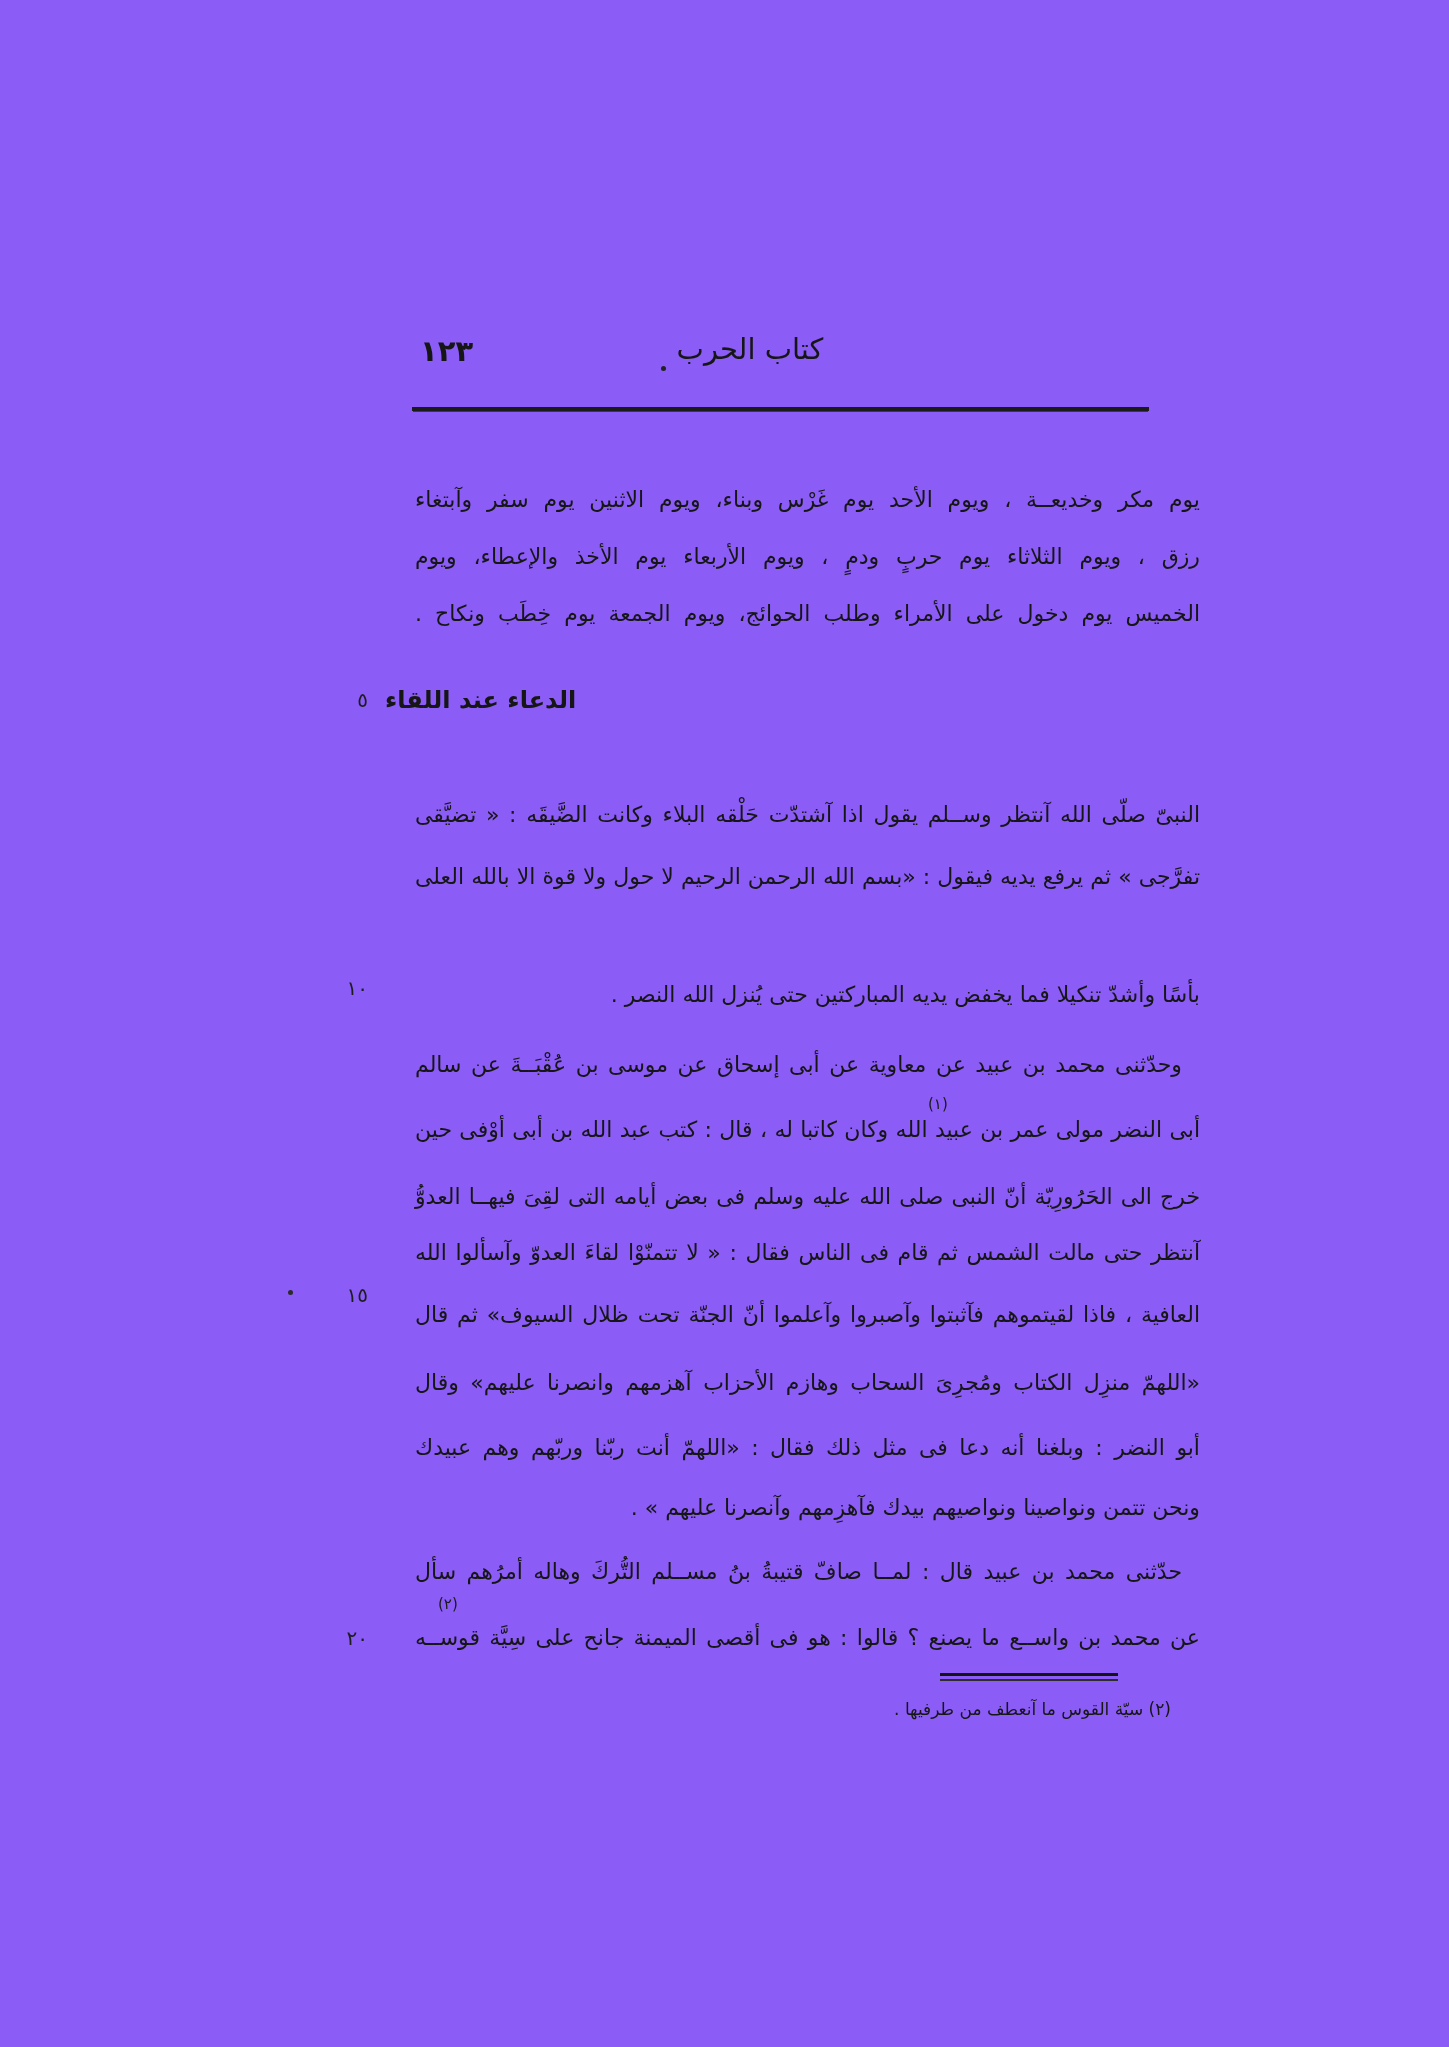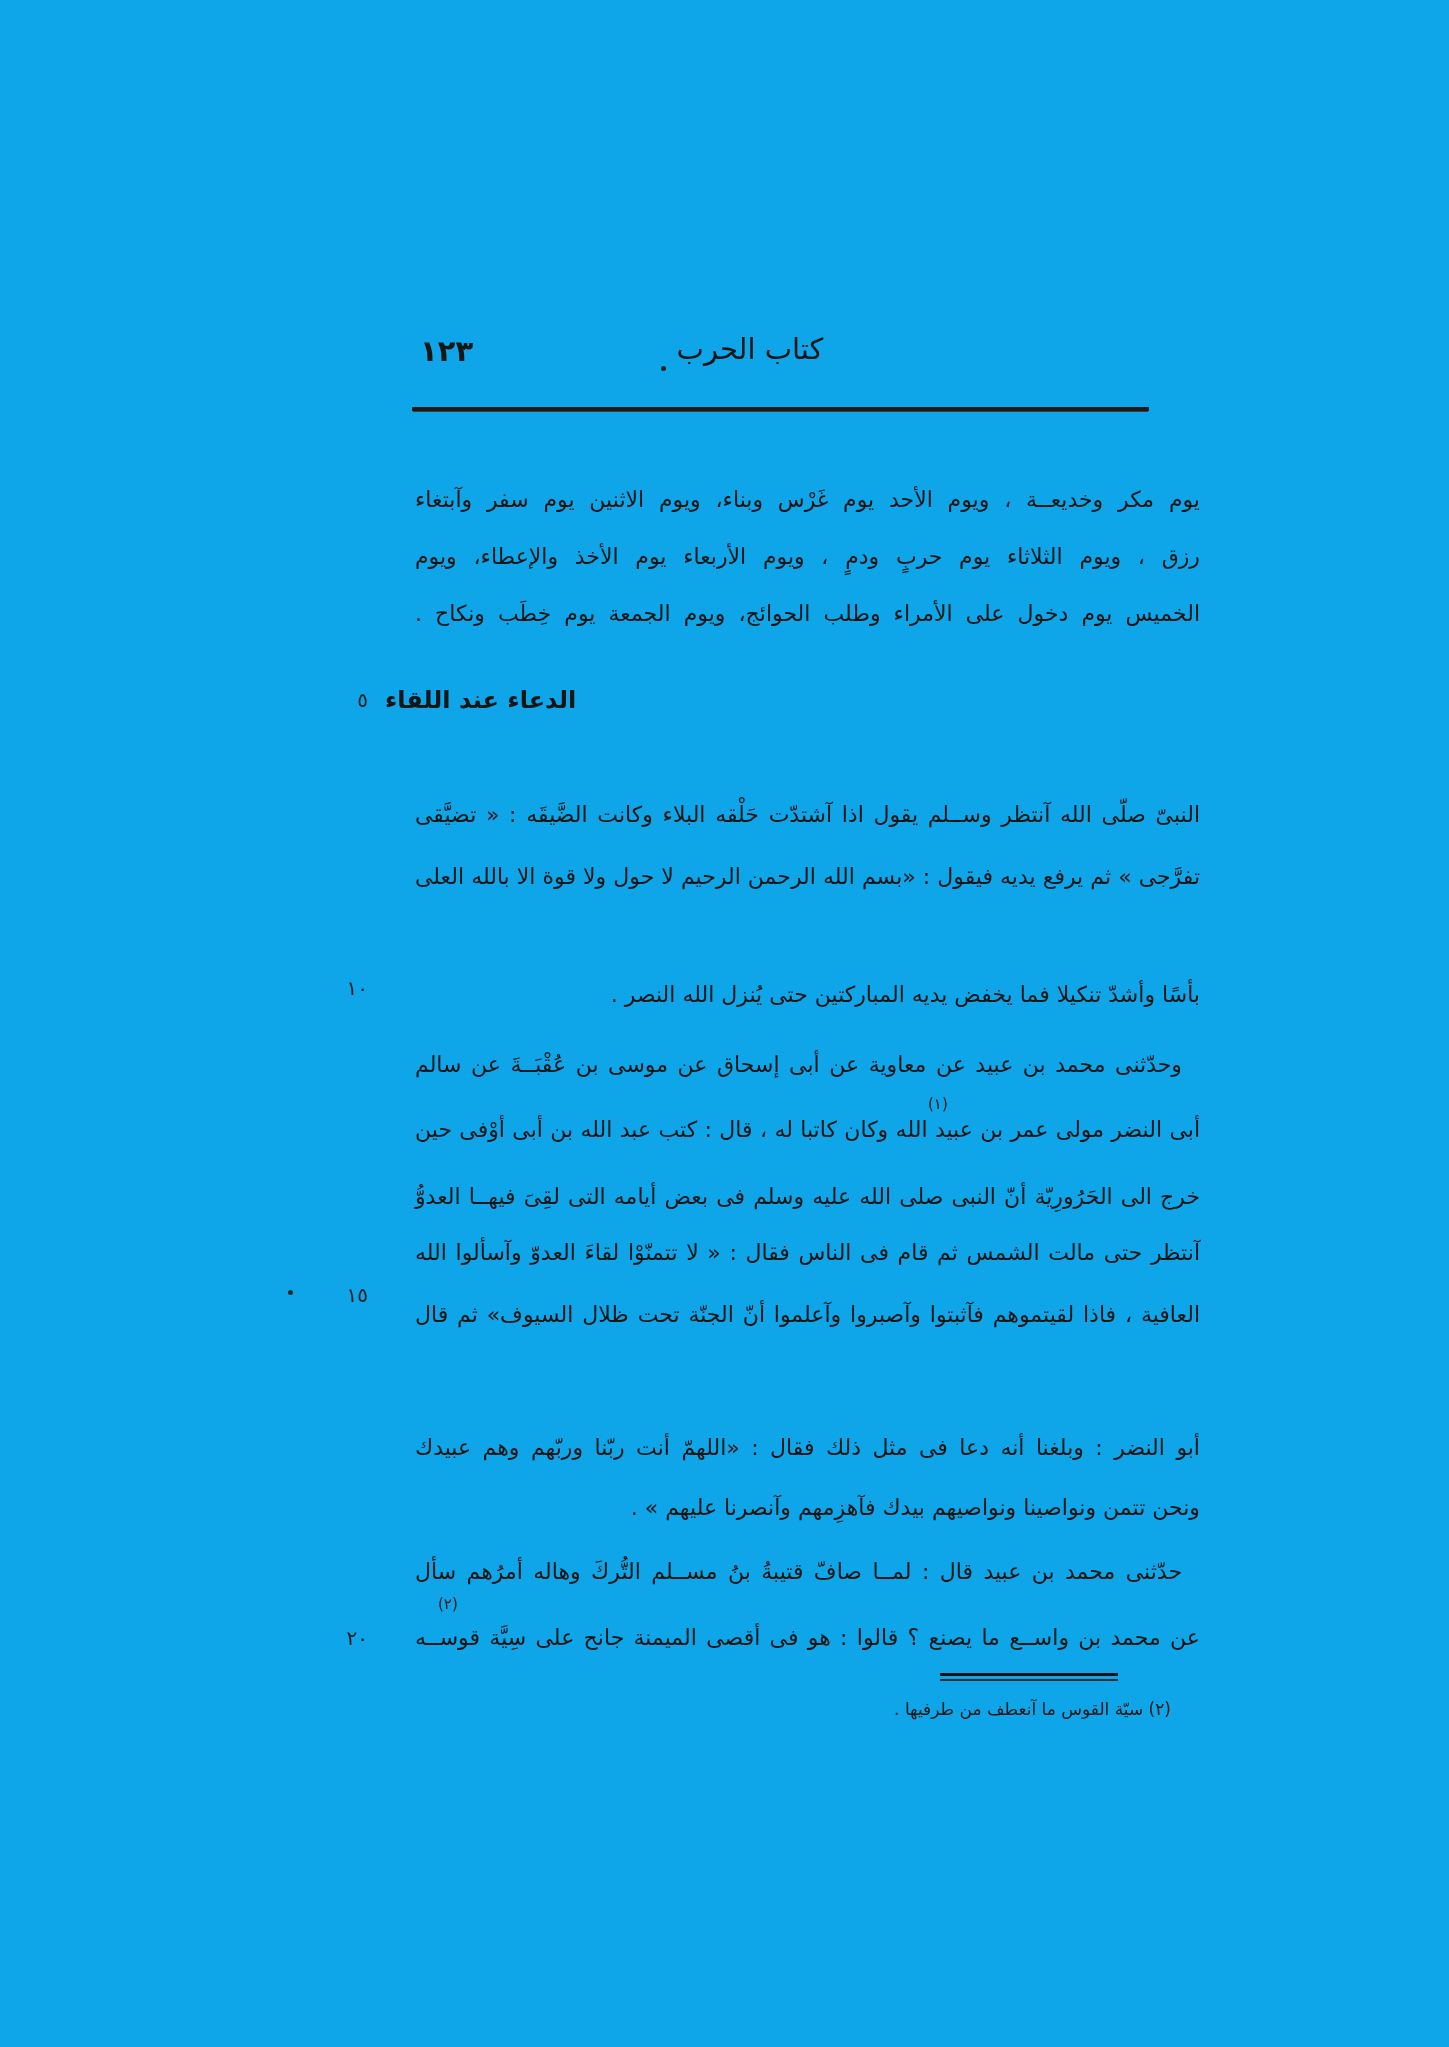--- a/index.html
+++ b/index.html
@@ -1,20 +1,20 @@
 <!DOCTYPE html>
 <html lang="ar" dir="rtl"><head>
 <meta charset="utf-8">
 <style>
   html,body{margin:0;padding:0;background:#e9e9e6;}
   .page{
     position:relative;
     width:1449px;height:2047px;
     margin:0 auto;
-    background:#0ea5e9;
+    background:#8b5cf6;
     font-family:"DejaVu Sans",sans-serif;
     color:#161616;
     overflow:hidden;
   }
   
   .pageno{
     position:absolute;left:420px;top:334px;width:60px;
     font-size:29px;font-weight:bold;text-align:left;
     direction:ltr;letter-spacing:1px;
   }
@@ -94,20 +94,21 @@
 
   <div class="line j" style="top:793px">النبىّ صلّى الله آنتظر وســلم يقول اذا آشتدّت حَلْقه البلاء وكانت الضَّيقَه : « تضيَّقى</div>
   <div class="line j" style="top:855px">تفرَّجى » ثم يرفع يديه فيقول : «بسم الله الرحمن الرحيم لا حول ولا قوة الا بالله العلى</div>
   <div class="line end" style="top:973px">بأسًا وأشدّ تنكيلا فما يخفض يديه المباركتين حتى يُنزل الله النصر .</div>
 
   <div class="line j ind" style="top:1043px">وحدّثنى محمد بن عبيد عن معاوية عن أبى إسحاق عن موسى بن عُقْبَــةَ عن سالم</div>
   <div class="line j" style="top:1108px">أبى النضر مولى عمر بن عبيد الله وكان كاتبا له ، قال : كتب عبد الله بن أبى أوْفى حين</div>
   <div class="line j" style="top:1175px">خرج الى الحَرُورِيّة أنّ النبى صلى الله عليه وسلم فى بعض أيامه التى لقِىَ فيهــا العدوُّ</div>
   <div class="line j" style="top:1231px">آنتظر حتى مالت الشمس ثم قام فى الناس فقال : « لا تتمنّوْا لقاءَ العدوّ وآسألوا الله</div>
   <div class="line j" style="top:1293px">العافية ، فاذا لقيتموهم فآثبتوا وآصبروا وآعلموا أنّ الجنّة تحت ظلال السيوف» ثم قال</div>
+  <div class="line j" style="top:1361px">«اللهمّ منزِل الكتاب ومُجرِىَ السحاب وهازم الأحزاب آهزمهم وانصرنا عليهم» وقال</div>
   <div class="line j" style="top:1426px">أبو النضر : وبلغنا أنه دعا فى مثل ذلك فقال : «اللهمّ أنت ربّنا وربّهم وهم عبيدك</div>
   <div class="line end" style="top:1486px">ونحن تتمن ونواصينا ونواصيهم بيدك فآهزِمهم وآنصرنا عليهم » .</div>
 
   <div class="line j ind" style="top:1550px">حدّثنى محمد بن عبيد قال : لمــا صافّ قتيبةُ بنُ مســلم التُّركَ وهاله أمرُهم سأل</div>
   <div class="line j" style="top:1616px">عن محمد بن واســع ما يصنع ؟ قالوا : هو فى أقصى الميمنة جانح على سِيَّة قوســه</div>
 
   <div class="fnmark" style="left:928px;top:1096px">(١)</div>
   <div class="fnmark" style="left:438px;top:1596px">(٢)</div>
 
   <div class="fnrule"></div>

